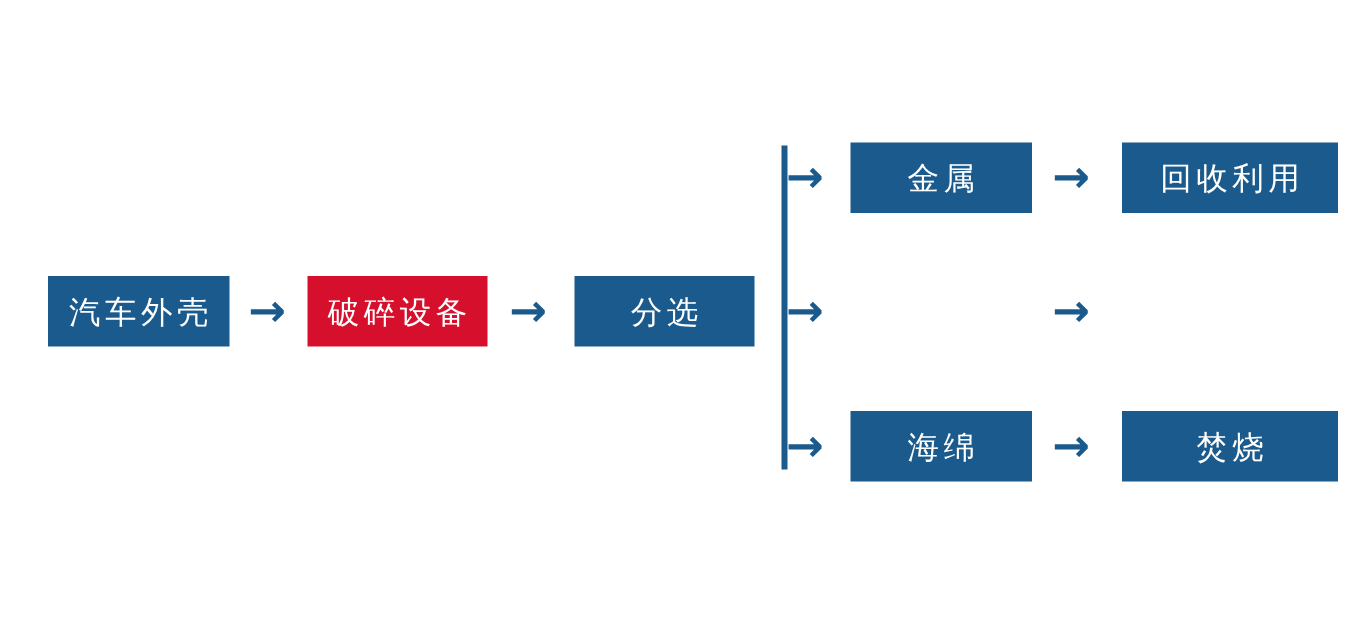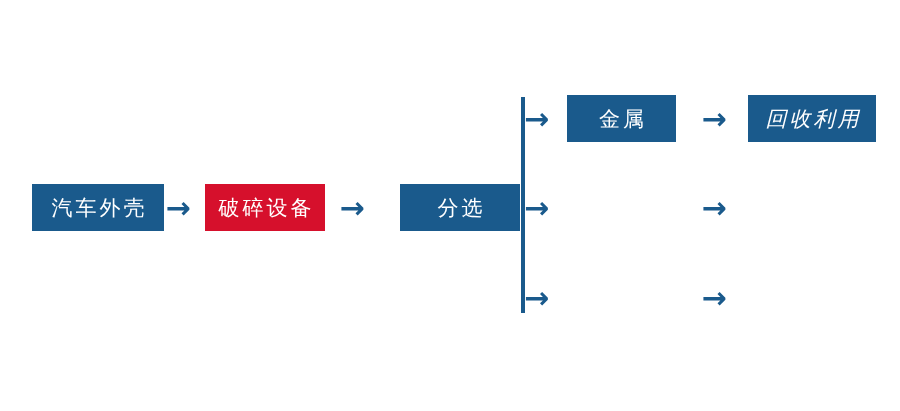--- a/index.html
+++ b/index.html
@@ -53,46 +53,48 @@
     height: 216px;
     background: #1a5a8c;
   }
 
   
   .r2 { top: 184px; }
   
   .r1 { top: 95px; }
   .r3 { top: 274px; }
 
-  .col-cat    { left: 567px; width: 109px; }
-  .col-res    { left: 748px; width: 128px; font-style: italic; }
+  .col-cat    { left: 567px; width: 121px; }
+  .col-res    { left: 748px; width: 144px; }
   .col-brancharrow { left: 524px; width: 38px; }
   .col-midarrow    { left: 692px; width: 44px; }
 </style>
 </head>
 <body>
 
 <div class="canvas">
 
-  <div class="node blue r2" style="left:32px;width:132px;">汽车外壳</div>
+  <div class="node blue r2" style="left:32px;width:121px;">汽车外壳</div>
 
   <div class="arrow r2" style="left:160px;width:36px;">→</div>
 
   <div class="node red r2" style="left:205px;width:120px;">破碎设备</div>
 
   <div class="arrow r2" style="left:334px;width:36px;">→</div>
 
-  <div class="node blue r2" style="left:383px;width:120px;margin-left:17px;">分选</div>
+  <div class="node blue r2" style="left:383px;width:120px;">分选</div>
 
   <div class="vline"></div>
 
   <div class="arrow attach-line col-brancharrow r1">→</div>
   <div class="node blue col-cat r1">金属</div>
   <div class="arrow col-midarrow r1">→</div>
   <div class="node blue col-res r1">回收利用</div>
 
   <div class="arrow attach-line col-brancharrow r2">→</div>
   <div class="arrow col-midarrow r2">→</div>
 
   <div class="arrow attach-line col-brancharrow r3">→</div>
+  <div class="node blue col-cat r3">海绵</div>
   <div class="arrow col-midarrow r3">→</div>
+  <div class="node blue col-res r3">焚烧</div>
 
 </div>
 
 </body></html>

